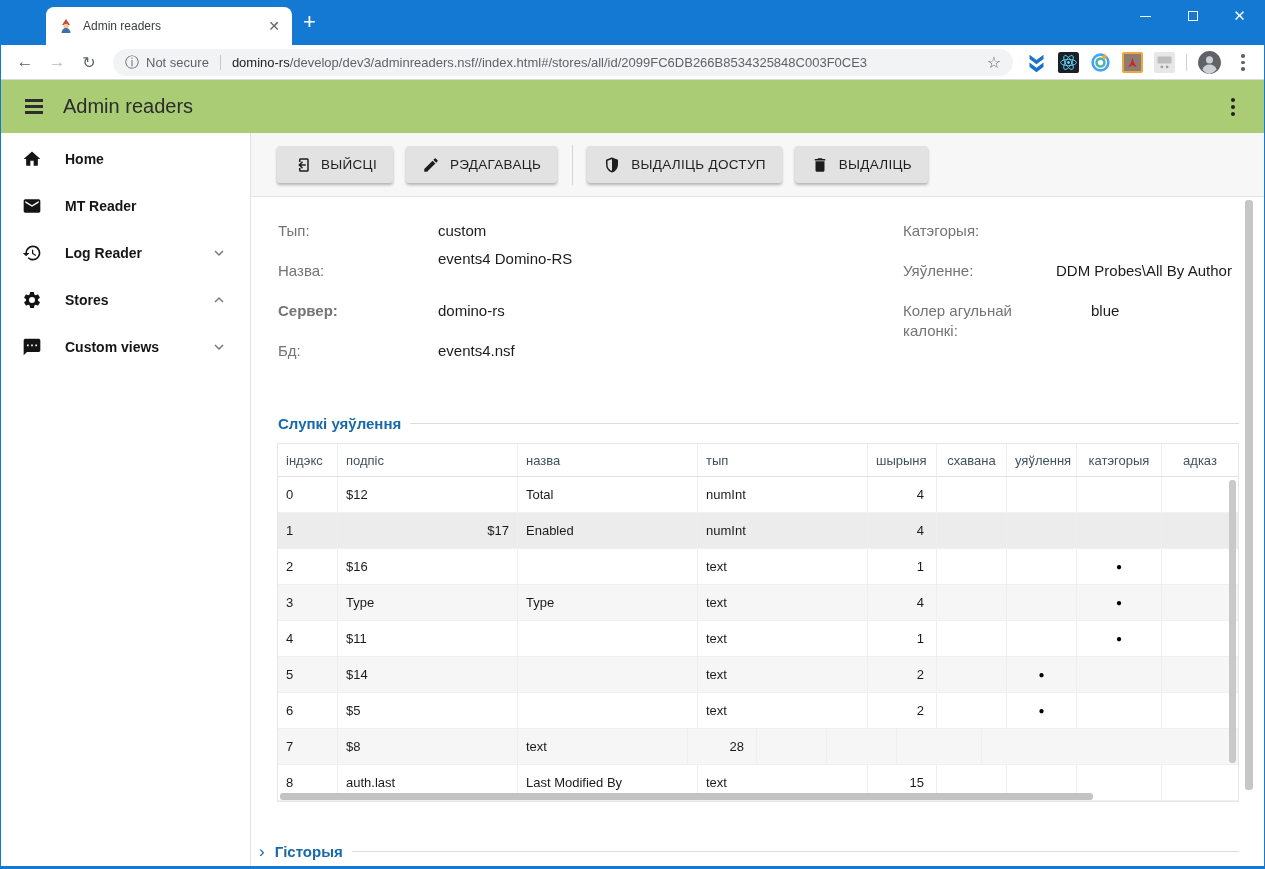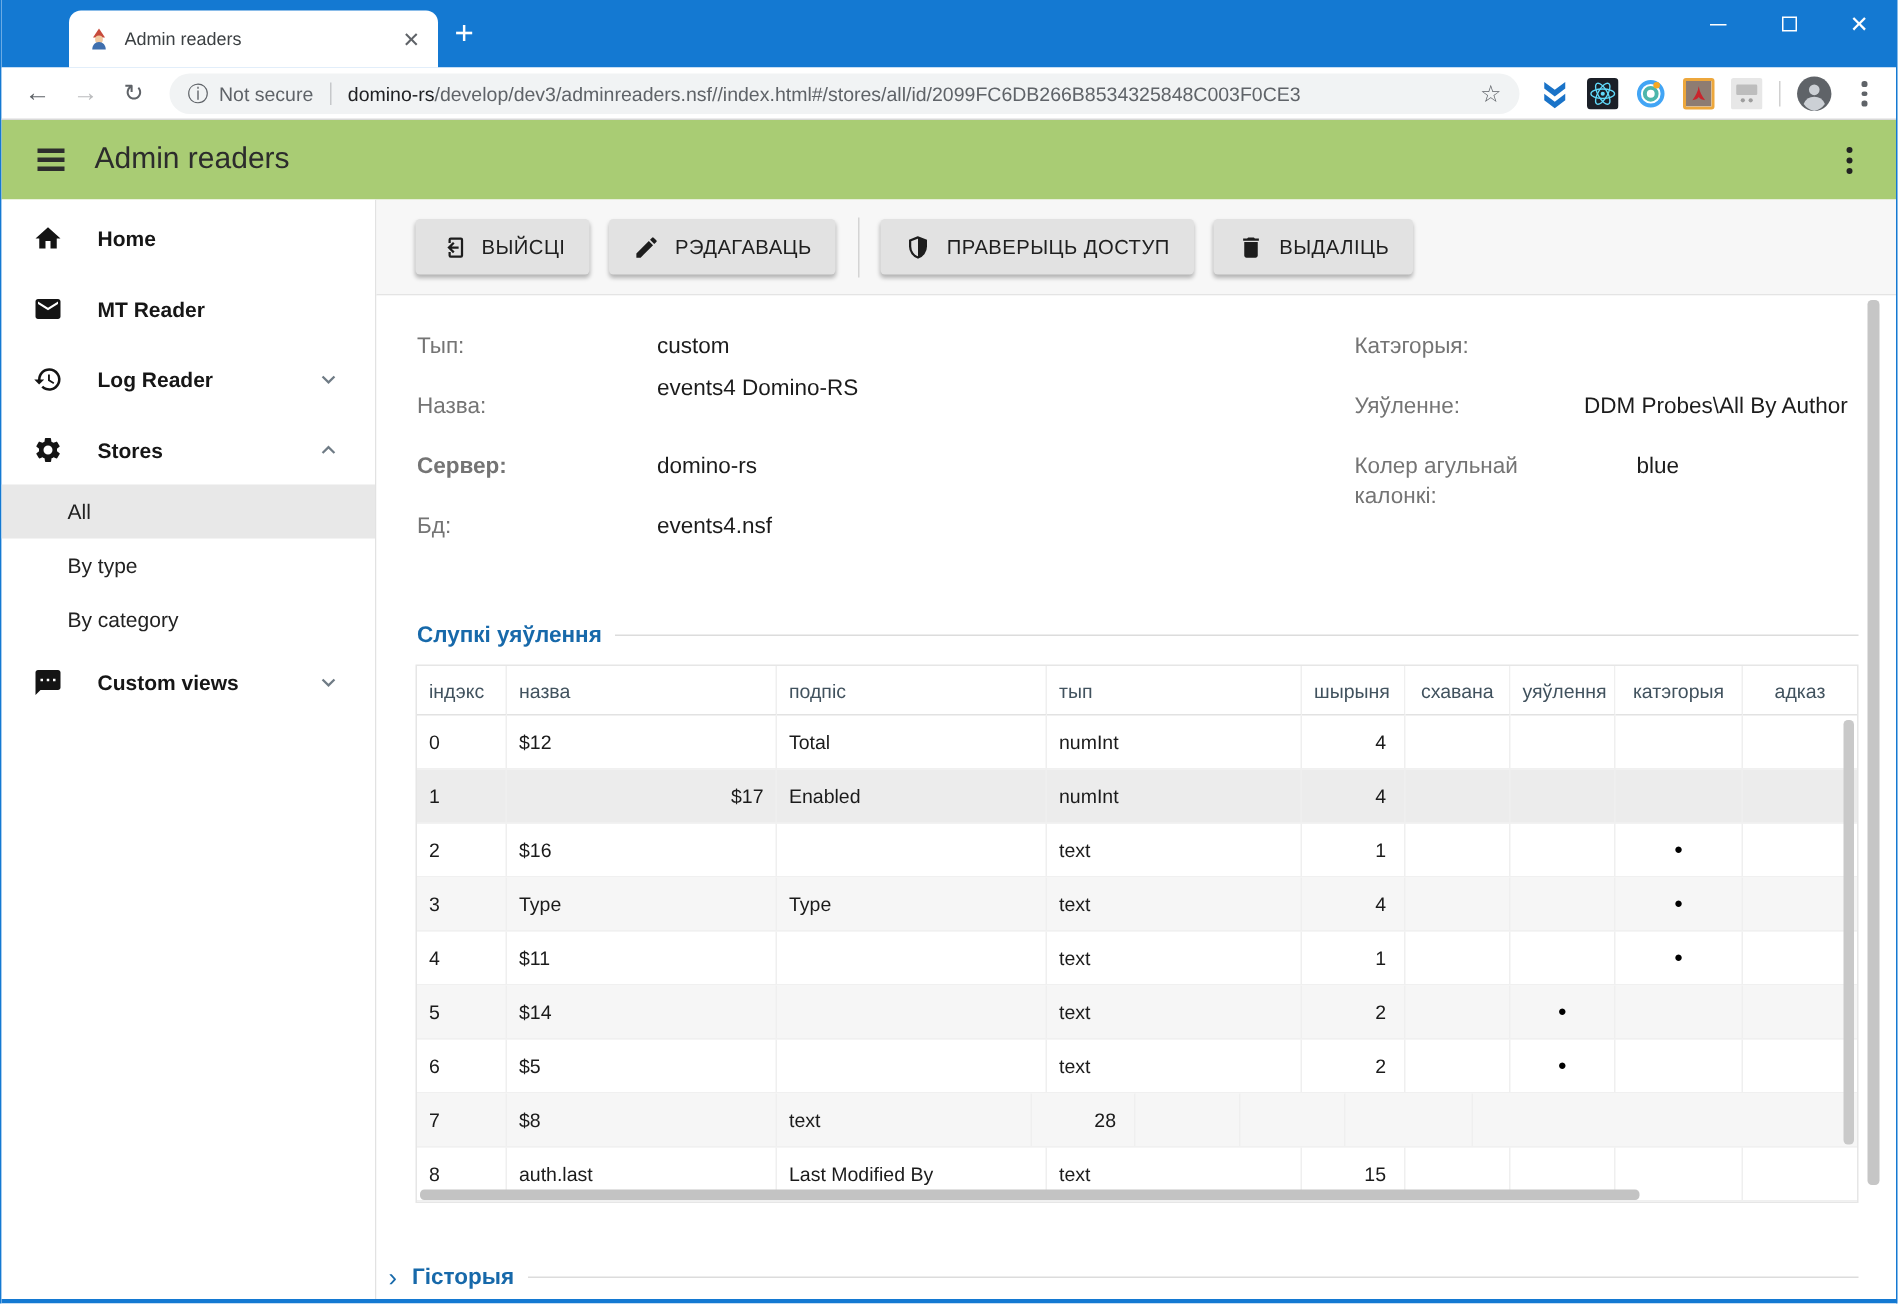--- a/index.html
+++ b/index.html
@@ -247,31 +247,20 @@
             <path fill="currentColor" d="M19.14 12.94c.04-.3.06-.61.06-.94s-.02-.64-.07-.94l2.03-1.58a.5.5 0 0 0 .12-.64l-1.92-3.32a.5.5 0 0 0-.61-.22l-2.39.96a7 7 0 0 0-1.62-.94l-.36-2.54a.5.5 0 0 0-.5-.42h-3.84a.5.5 0 0 0-.5.42l-.36 2.54c-.59.24-1.13.57-1.62.94l-2.39-.96a.5.5 0 0 0-.61.22L2.74 8.84a.5.5 0 0 0 .12.64l2.03 1.58c-.05.3-.09.63-.09.94s.02.64.07.94l-2.03 1.58a.5.5 0 0 0-.12.64l1.92 3.32c.12.22.39.3.61.22l2.39-.96c.5.38 1.03.7 1.62.94l.36 2.54c.05.24.25.42.5.42h3.84c.25 0 .46-.18.5-.42l.36-2.54c.59-.24 1.13-.56 1.62-.94l2.39.96c.23.09.49 0 .61-.22l1.92-3.32a.5.5 0 0 0-.12-.64l-2.01-1.58zM12 15.6A3.6 3.6 0 1 1 15.6 12 3.6 3.6 0 0 1 12 15.6z"></path>
           </svg>
         </span>
       <span class="side-label">Stores</span>
       <span class="side-chevron">
           <svg viewBox="0 0 24 24">
             <path fill="currentColor" d="M7.41 15.41 12 10.83l4.59 4.58L18 14l-6-6-6 6z"></path>
           </svg>
         </span>
     </div>
-    <div class="side-sub">
-      <div class="side-sub-item active">
-          <span>All</span>
-        </div>
-      <div class="side-sub-item">
-          <span>By type</span>
-        </div>
-      <div class="side-sub-item">
-          <span>By category</span>
-        </div>
-    </div>
     <div class="side-item">
       <span class="side-icon">
           <svg viewBox="0 0 24 24">
             <path fill="currentColor" d="M20 2H4c-1.1 0-2 .9-2 2v18l4-4h14c1.1 0 2-.9 2-2V4c0-1.1-.9-2-2-2zM8 11H6V9h2v2zm5 0h-2V9h2v2zm5 0h-2V9h2v2z"></path>
           </svg>
         </span>
       <span class="side-label">Custom views</span>
       <span class="side-chevron">
           <svg viewBox="0 0 24 24">
             <path fill="currentColor" d="M7.41 8.59 12 13.17l4.59-4.58L18 10l-6 6-6-6z"></path>
@@ -298,21 +287,21 @@
       <span>РЭДАГАВАЦЬ</span>
     </button>
     <div class="toolbar-divider"></div>
     <button class="btn">
       <span class="btn-icon">
           <svg viewBox="0 0 24 24">
             <path fill="none" stroke="currentColor" stroke-width="2" d="M12 3 5 5.7V11c0 4.5 3 8.6 7 9.9 4-1.3 7-5.4 7-9.9V5.7L12 3z"></path>
             <path fill="currentColor" d="M12 3v17.9c4-1.3 7-5.4 7-9.9V5.7L12 3z"></path>
           </svg>
         </span>
-      <span>ПРАВЕРЫЦЬ ДОСТУП</span>
+      <span>ВЫДАЛІЦЬ ДОСТУП</span>
     </button>
     <button class="btn">
       <span class="btn-icon">
           <svg viewBox="0 0 24 24">
             <path fill="currentColor" d="M6 19c0 1.1.9 2 2 2h8c1.1 0 2-.9 2-2V7H6v12zM19 4h-3.5l-1-1h-5l-1 1H5v2h14V4z"></path>
           </svg>
         </span>
       <span>ВЫДАЛІЦЬ</span>
     </button>
   </div>
@@ -336,22 +325,22 @@
     <span class="fld-value" style="left:840px; top:104px;">blue</span>
 
     <div class="section-head" style="left:27px; top:218px; width:961px;">
       <span class="section-title">Слупкі уяўлення</span>
       <span class="section-rule"></span>
     </div>
 
     <div class="tbl" id="col-table">
         <div class="tr thead">
           <div class="td a-l" style="width: 60px;">індэкс</div>
+          <div class="td a-l" style="width: 180px;">подпіс</div>
           <div class="td a-l" style="width: 180px;">назва</div>
-          <div class="td a-l" style="width: 180px;">подпіс</div>
           <div class="td a-l" style="width: 170px;">тып</div>
           <div class="td a-r" style="width: 69px;">шырыня</div>
           <div class="td a-c" style="width: 70px;">схавана</div>
           <div class="td a-c" style="width: 70px;">уяўлення</div>
           <div class="td a-c" style="width: 85px;">катэгорыя</div>
           <div class="td a-c" style="width: 76px;">адказ</div>
         </div>
         <div class="tr">
           <div class="td a-l" style="width: 60px;">0</div>
           <div class="td a-l" style="width: 180px;">$12</div>

